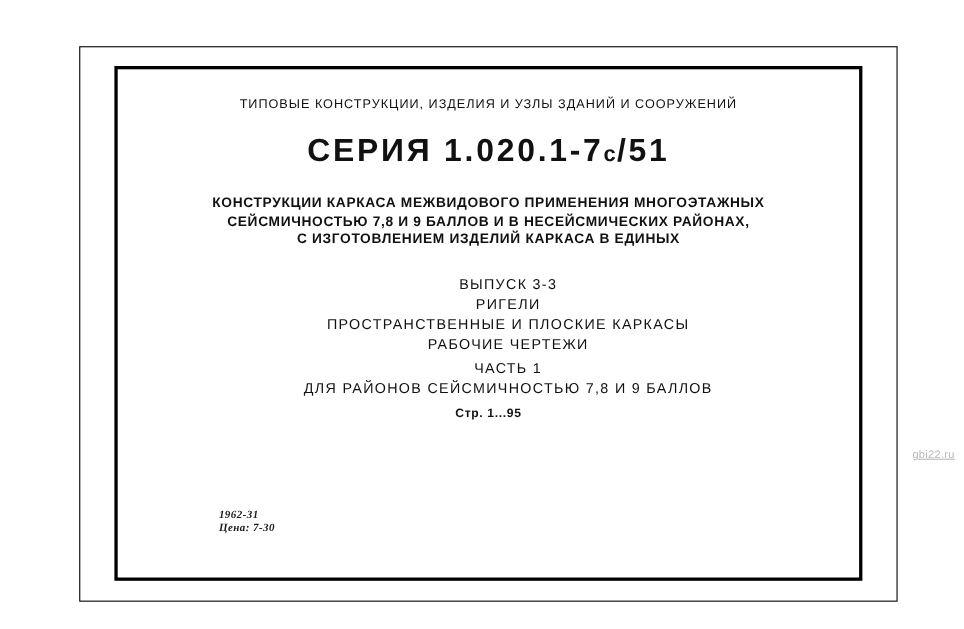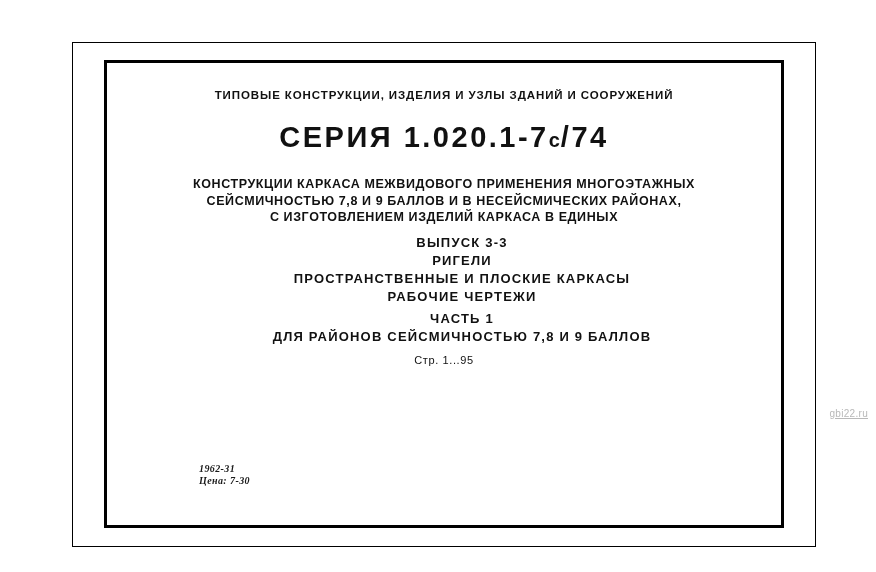--- a/index.html
+++ b/index.html
@@ -43,21 +43,21 @@
     position: absolute;
     left: 0;
     right: 0;
     top: 26px;
     text-align: center;
   }
 
   .line-top {
     font-size: 11.5px;
     letter-spacing: 0.9px;
-    font-weight: 700;
+    font-weight: 400;
     text-transform: uppercase;
     margin-bottom: 20px;
   }
 
   .series {
     font-size: 29px;
     font-weight: 700;
     letter-spacing: 2.5px;
     margin-bottom: 22px;
     white-space: nowrap;
@@ -66,37 +66,37 @@
     font-size: 20px;
     letter-spacing: 1px;
   }
 
   .desc {
     font-size: 12.5px;
     font-weight: 700;
     letter-spacing: 0.6px;
     line-height: 16.5px;
     text-transform: uppercase;
-    margin-bottom: 8px;
+    margin-bottom: 24px;
   }
   .desc div { white-space: nowrap; }
 
   .issue {
     font-size: 13px;
-    font-weight: 700;
+    font-weight: 400;
     letter-spacing: 1.2px;
     line-height: 18px;
     text-transform: uppercase;
     padding-left: 36px;
   }
   .issue .gap { height: 4px; }
 
   .pages {
     font-size: 11px;
-    font-weight: 400;
+    font-weight: 700;
     letter-spacing: 0.6px;
     margin-top: 8px;
   }
 
   .stamp {
     position: absolute;
     left: 92px;
     top: 400px;
     font-family: "Liberation Serif", serif;
     font-style: italic;
@@ -122,21 +122,21 @@
 <body>
 
 <div id="page-frame">
   <div id="inner-frame">
 
     <div class="content">
 
       <div class="line-top">ТИПОВЫЕ КОНСТРУКЦИИ, ИЗДЕЛИЯ И УЗЛЫ ЗДАНИЙ И СООРУЖЕНИЙ</div>
 
       <div class="series">
-        <span>СЕРИЯ 1.020.1-7</span><span class="sub">с</span><span>/74</span>
+        <span>СЕРИЯ 1.020.1-7</span><span class="sub">с</span><span>/51</span>
       </div>
 
       <div class="desc">
         <div>КОНСТРУКЦИИ КАРКАСА МЕЖВИДОВОГО ПРИМЕНЕНИЯ МНОГОЭТАЖНЫХ</div>
         <div>СЕЙСМИЧНОСТЬЮ 7,8 И 9 БАЛЛОВ И В НЕСЕЙСМИЧЕСКИХ РАЙОНАХ,</div>
         <div>С ИЗГОТОВЛЕНИЕМ ИЗДЕЛИЙ КАРКАСА В ЕДИНЫХ</div>
       </div>
 
       <div class="issue">
         <div>ВЫПУСК 3-3</div>

